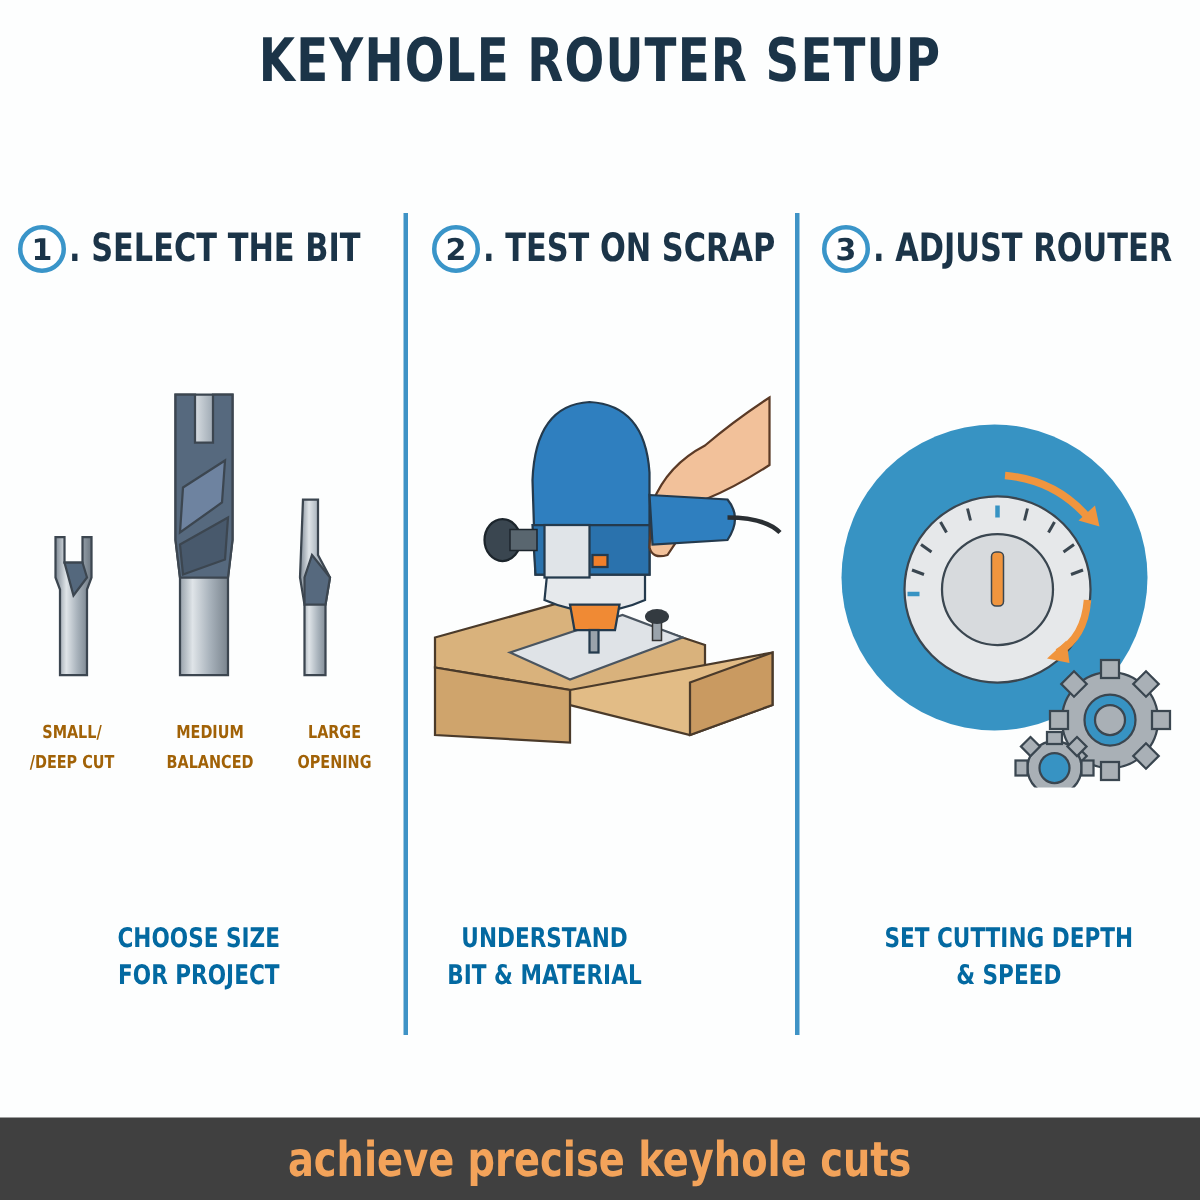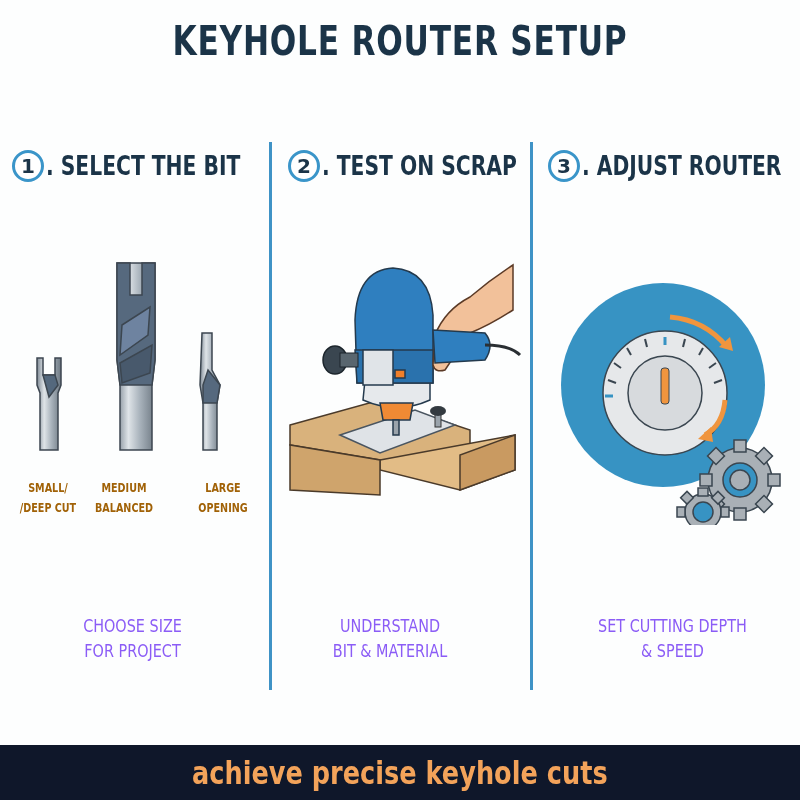--- a/index.html
+++ b/index.html
@@ -23,36 +23,36 @@
     width: 32px; height: 32px; border: 3px solid #3a95c9; border-radius: 50%;
     display: flex; align-items: center; justify-content: center;
     font-weight: bold; font-size: 20px; color: #1b3448; background: #fff;
   }
   .step-title {
     font-weight: bold; font-size: 26px; color: #1b3448; white-space: nowrap;
     transform: scaleX(0.78); transform-origin: left center; margin-left: 2px;
   }
 
   .caption {
-    position: absolute; text-align: center; font-weight: normal; color: #8b5cf6;
+    position: absolute; text-align: center; font-weight: bold; color: #0369a1;
     font-size: 18px; line-height: 25px;
   }
   .caption span { display: block; white-space: nowrap; transform: scaleX(0.8); }
 
   .bit-label {
     position: absolute; text-align: center; font-weight: bold; font-size: 12px;
     line-height: 20px; color: #a16207;
   }
   .bit-label span { display: block; white-space: nowrap; transform: scaleX(0.8); }
 
   .illus { position: absolute; }
 
   .banner {
     position: absolute; left: 0; top: 745px; width: 800px; height: 55px;
-    background: #0f172a; display: flex; align-items: center; justify-content: center;
+    background: #404040; display: flex; align-items: center; justify-content: center;
   }
   .banner-text {
     font-weight: bold; font-size: 32px; color: #f3a35a; white-space: nowrap;
     transform: scaleX(0.8);
   }
 </style>
 </head>
 <body>
 
 <div class="title">KEYHOLE ROUTER SETUP</div>
@@ -90,21 +90,21 @@
   <g stroke="#3c4650" stroke-width="1.5">
     <path d="M177,78 L187,78 L187,115 L195,130 L192,148 L192,195 L178,195 L178,148 L175,130 Z" fill="url(#shank)"></path>
     <path d="M183,115 L195,130 L192,148 L178,148 L178,130 Z" fill="#56697e"></path>
   </g>
 </svg>
 
 <div class="bit-label" style="left:8px; top:478px; width:80px;">
   <span>SMALL/</span>
   <span>/DEEP CUT</span>
 </div>
-<div class="bit-label" style="left:84px; top:478px; width:80px;">
+<div class="bit-label" style="left:100px; top:478px; width:80px;">
   <span>MEDIUM</span>
   <span>BALANCED</span>
 </div>
 <div class="bit-label" style="left:184px; top:478px; width:78px;">
   <span>LARGE</span>
   <span>OPENING</span>
 </div>
 
 <div class="caption" style="left:20px; top:613px; width:225px;">
   <span>CHOOSE SIZE</span>
@@ -142,21 +142,21 @@
 
   <ellipse cx="50" cy="105" rx="12" ry="14" fill="#3a4650" stroke="#1c252c" stroke-width="1.5"></ellipse>
   <rect x="55" y="98" width="18" height="14" fill="#59666f" stroke="#1c252c" stroke-width="1"></rect>
 
   <path d="M228,10 L228,55 Q205,70 185,78 Q170,100 160,115 Q150,118 148,110 L150,80 Q160,55 185,42 Q205,25 228,10 Z" fill="#f2c19a" stroke="#5b3a26" stroke-width="1.5"></path>
 
   <path d="M148,75 L200,78 Q210,90 200,105 L150,108 Z" fill="#2f7fbf" stroke="#243a4d" stroke-width="1.5"></path>
   <path d="M200,90 Q225,90 235,100" fill="none" stroke="#2a2f33" stroke-width="3"></path>
 </svg>
 
-<div class="caption" style="left:295px; top:613px; width:190px;">
+<div class="caption" style="left:268px; top:613px; width:190px;">
   <span>UNDERSTAND</span>
   <span>BIT &amp; MATERIAL</span>
 </div>
 
 <div class="step-head" style="left:548px;">
   <div class="step-num">3</div>
   <div class="step-title">. ADJUST ROUTER</div>
 </div>
 
 <svg class="illus" style="left:555px; top:275px;" width="240" height="250" viewBox="0 0 240 250">

